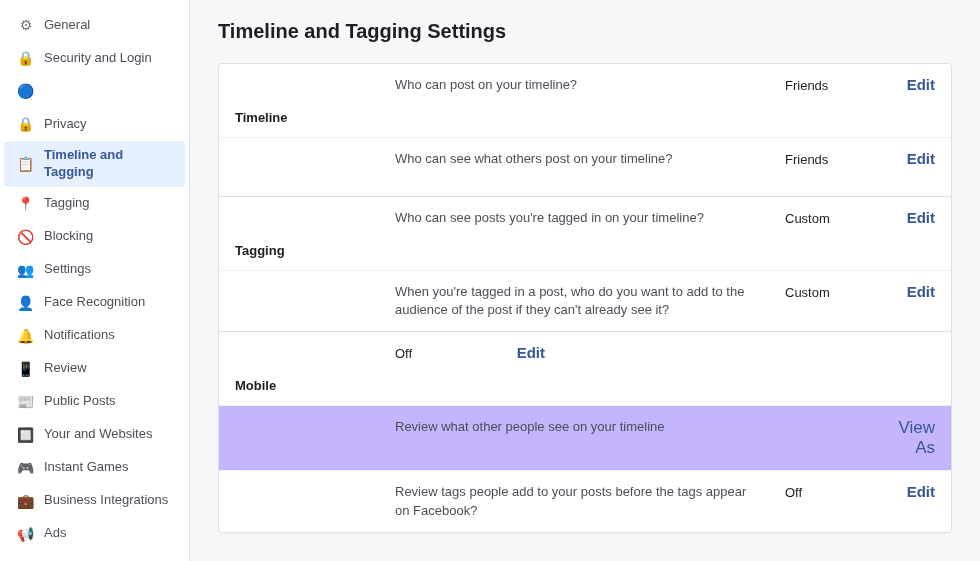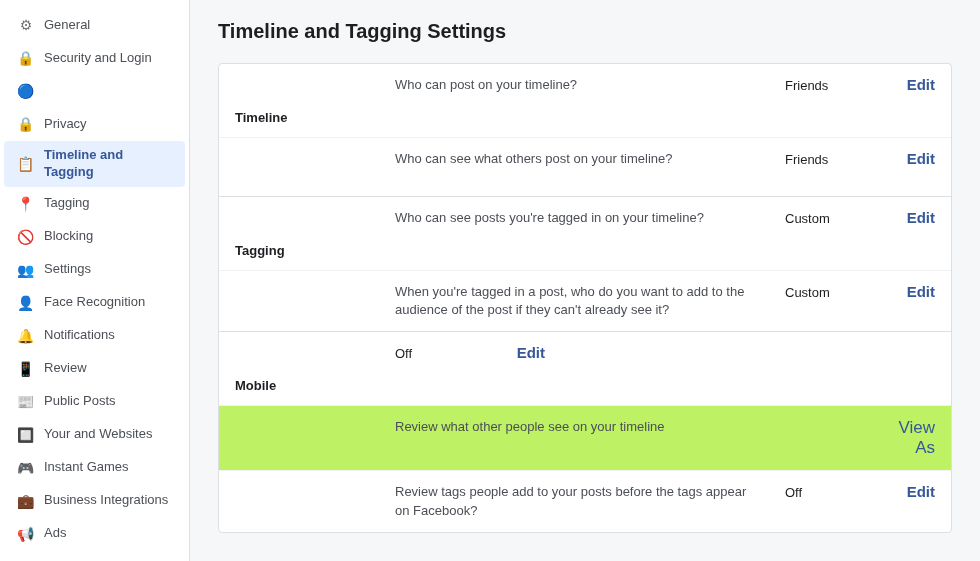--- a/index.html
+++ b/index.html
@@ -84,21 +84,21 @@
     .settings-row {
       display: flex;
       align-items: flex-start;
       padding: 12px 16px;
       border-bottom: 1px solid #f0f2f5;
     }
     .settings-row:last-child {
       border-bottom: none;
     }
     .settings-row.highlighted {
-      background: #bef264;
+      background: #c4b5fd;
     }
 
     .section-label {
       width: 160px;
       min-width: 160px;
       font-weight: 600;
       color: #1c1e21;
       font-size: 13px;
       padding-top: 2px;
       margin-top: 32px;

